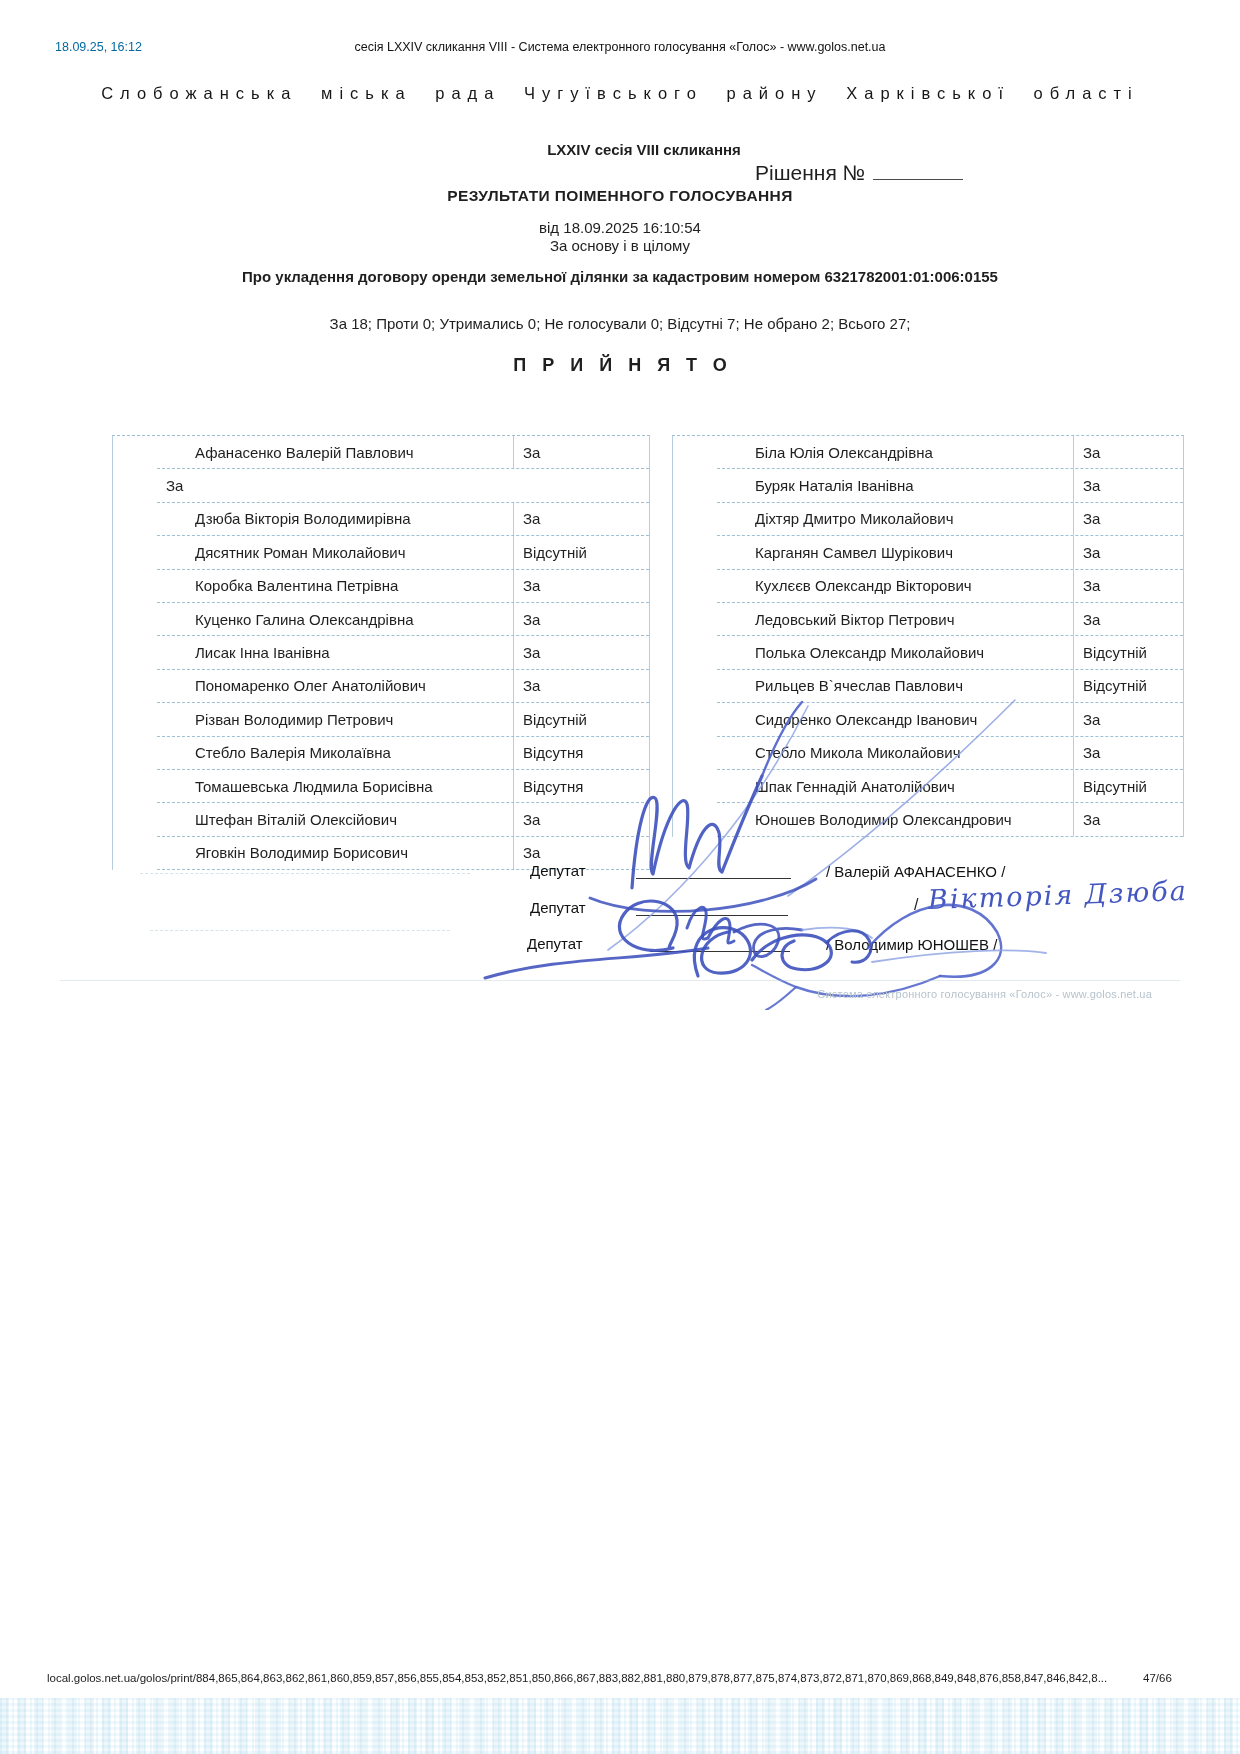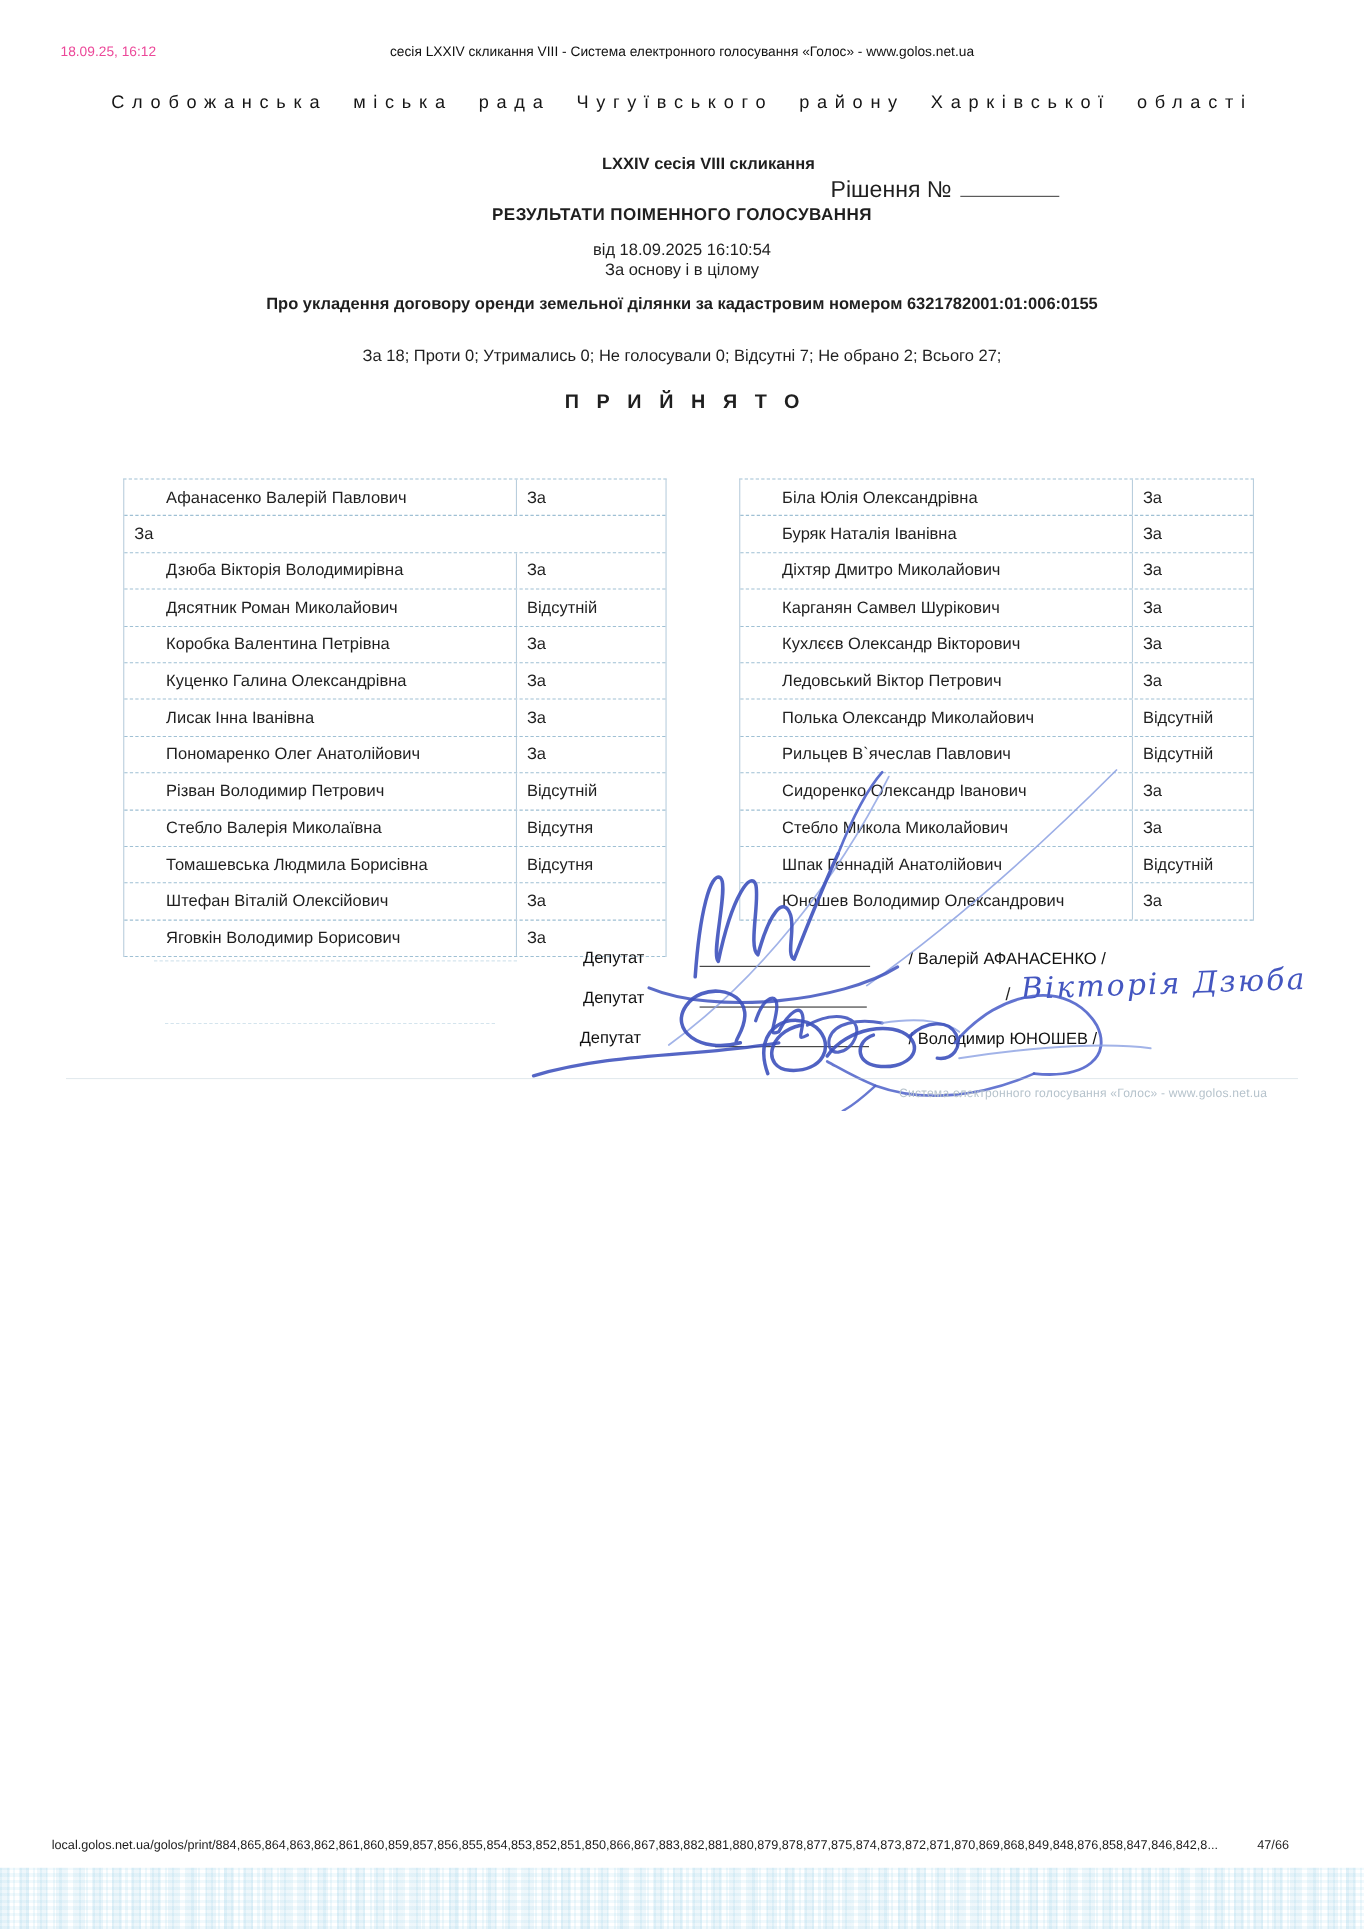--- a/index.html
+++ b/index.html
@@ -2,36 +2,36 @@
 <html><head>
 <meta charset="utf-8">
 <style>
   html,body{margin:0;padding:0;background:#fff;}
   .page{
     position:relative;width:1240px;height:1754px;background:#ffffff;
     font-family:"Liberation Sans",sans-serif;color:#1f1f1f;overflow:hidden;
   }
   .abs{position:absolute;}
   
-  .print-dt{left:55px;top:40px;font-size:12.5px;color:#ec4899;}
+  .print-dt{left:55px;top:40px;font-size:12.5px;color:#0369a1;}
   .print-title{left:0;top:40px;width:100%;text-align:center;font-size:12.5px;color:#111;}
   
   .council{left:0;top:84px;width:100%;text-align:center;font-size:16.5px;letter-spacing:7px;word-spacing:12px;color:#161616;}
   .session{left:0;top:141px;width:100%;text-align:center;font-size:15px;font-weight:bold;padding-left:24px;}
   .decision{left:755px;top:161px;font-size:21px;white-space:nowrap;}
   .decision .blank{display:inline-block;width:90px;border-bottom:1.6px solid #4a4a4a;height:14px;margin-left:8px;vertical-align:baseline;}
   .doc-title{left:0;top:187px;width:100%;text-align:center;font-size:15.5px;font-weight:bold;letter-spacing:.4px;}
   .vote-dt{left:0;top:219px;width:100%;text-align:center;font-size:15px;}
   .vote-stage{left:0;top:237px;width:100%;text-align:center;font-size:15px;}
   .subject{left:120px;top:268px;width:1000px;text-align:center;font-size:15px;font-weight:bold;line-height:18px;}
   .subject-num{left:0;top:287px;width:100%;text-align:center;font-size:15px;font-weight:bold;}
   .totals{left:0;top:315px;width:100%;text-align:center;font-size:15px;}
   .result{left:0;top:355px;width:100%;text-align:center;font-size:18px;font-weight:bold;letter-spacing:16px;text-indent:16px;}
   
-  .vtable{position:absolute;top:435px;border-left:1px solid #b9cedd;border-right:1px solid #b9cedd;border-top:1px dashed #9fc0d4;}
+  .vtable{position:absolute;top:435px;border-left:1px solid #b9cedd;border-right:1px solid #b9cedd;border-top:1px dashed #9fc0d4;padding-left:44px;}
   .vtable.left{left:112px;width:492px;}
   .vtable.right{left:672px;width:466px;}
   .vrow{display:flex;height:32.4px;border-bottom:1px dashed #9fc0d4;align-items:center;font-size:15px;}
   .vrow .name{padding-left:38px;width:318px;border-right:1px solid #b9cedd;align-self:stretch;display:flex;align-items:center;}
   .vtable.right .vrow .name{width:318px;}
   .vrow .vote{padding-left:9px;flex:1;}
   
   .sig-label{font-size:15px;color:#111;}
   .sig-line{border-bottom:1.6px solid #333;height:1px;}
   .sig-name{font-size:15px;color:#111;white-space:nowrap;}

